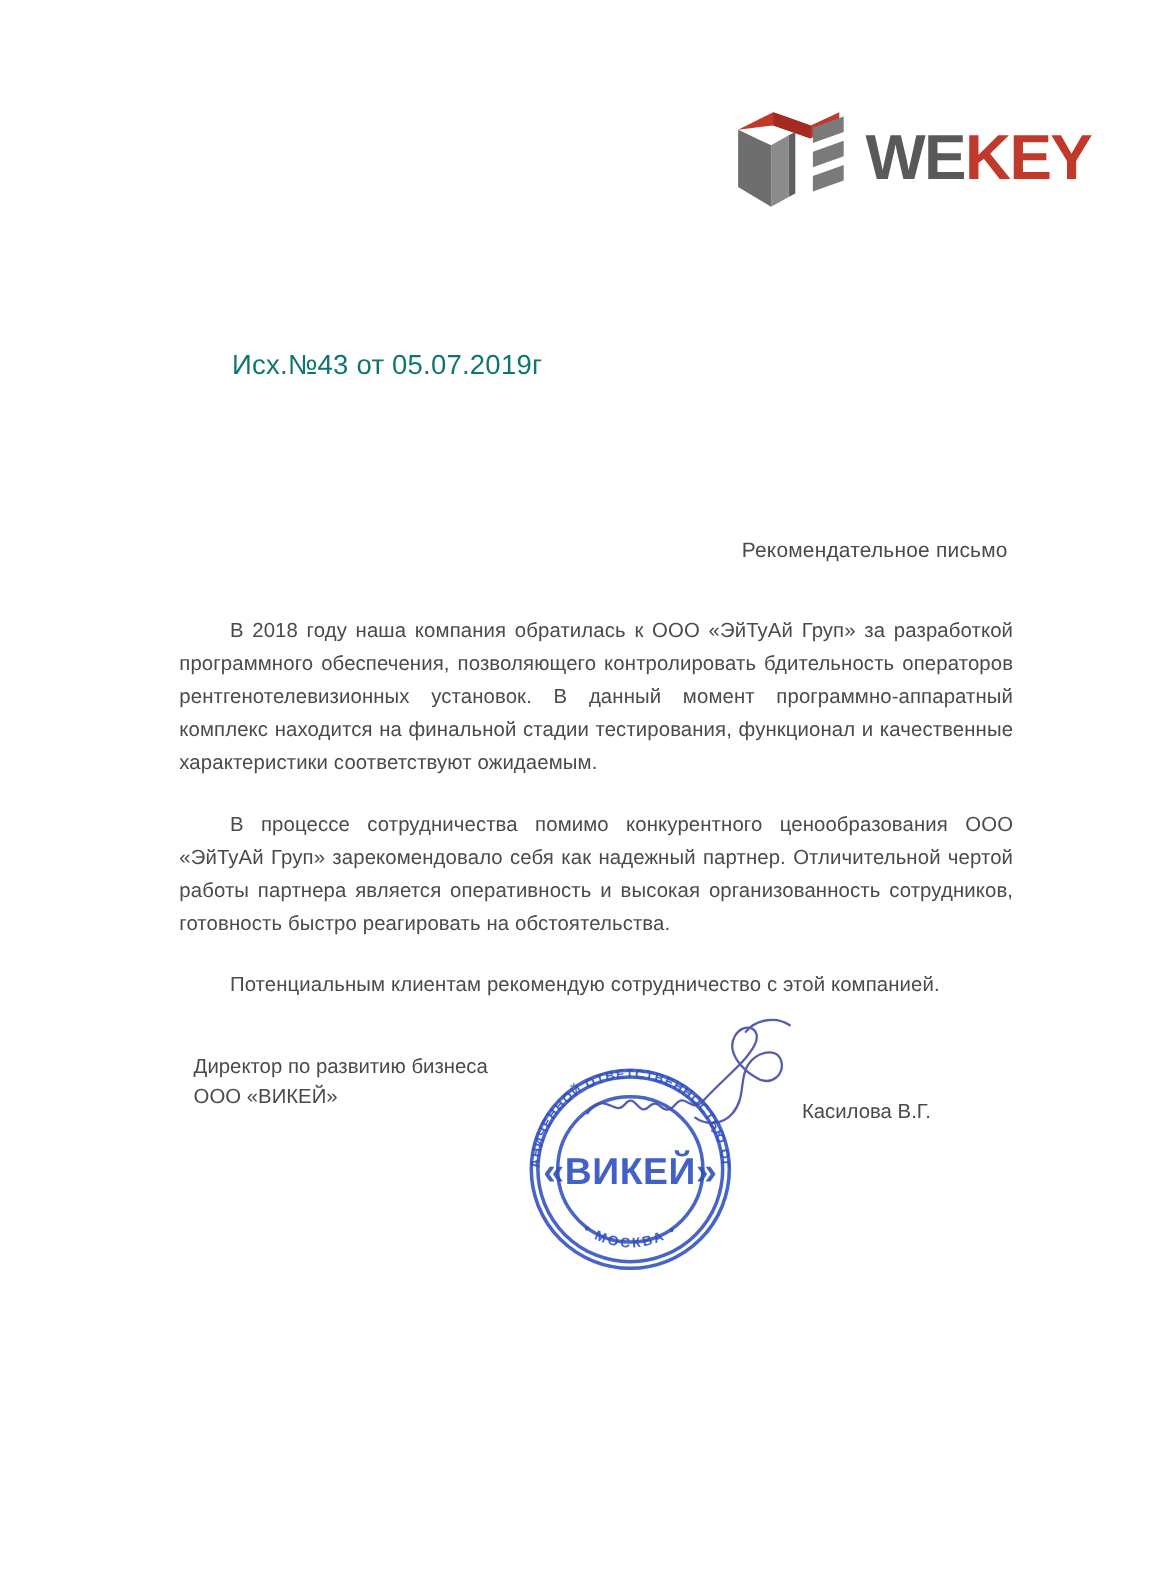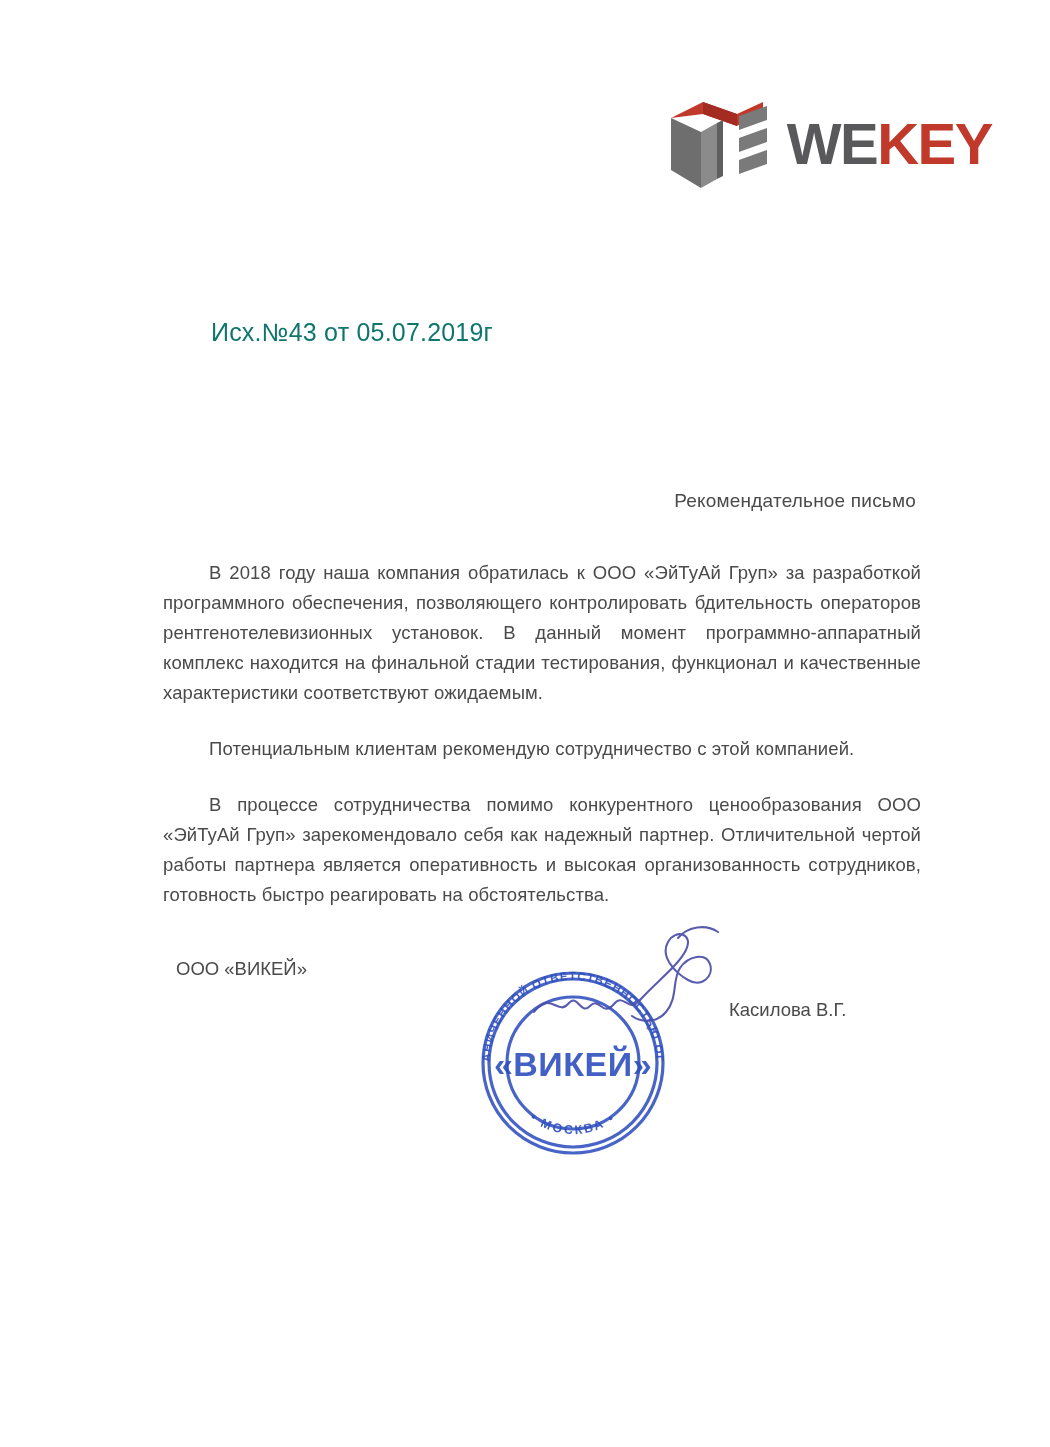--- a/index.html
+++ b/index.html
@@ -201,27 +201,28 @@
       </div>
     </div>
   </div>
 
   <div class="ref-line">Исх.№43 от 05.07.2019г</div>
 
   <div class="doc-title">Рекомендательное письмо</div>
 
   <div class="body-copy">
     <p class="para">В 2018 году наша компания обратилась к ООО «ЭйТуАй Груп» за разработкой программного обеспечения, позволяющего контролировать бдительность операторов рентгенотелевизионных установок. В данный момент программно-аппаратный комплекс находится на финальной стадии тестирования, функционал и качественные характеристики соответствуют ожидаемым.</p>
+    <p class="para">В процессе сотрудничества помимо конкурентного ценообразования ООО «ЭйТуАй Груп» зарекомендовало себя как надежный партнер. Отличительной чертой работы партнера является оперативность и высокая организованность сотрудников, готовность быстро реагировать на обстоятельства.</p>
     <p class="para last">Потенциальным клиентам рекомендую сотрудничество с этой компанией.</p>
-    <p class="para">В процессе сотрудничества помимо конкурентного ценообразования ООО «ЭйТуАй Груп» зарекомендовало себя как надежный партнер. Отличительной чертой работы партнера является оперативность и высокая организованность сотрудников, готовность быстро реагировать на обстоятельства.</p>
   </div>
 
   <div class="sign-block">
 
     <div class="signer-role">
+      <div>Директор по развитию бизнеса</div>
       <div>ООО «ВИКЕЙ»</div>
     </div>
 
     <div class="stamp-wrap">
       <svg class="stamp" width="230" height="230" viewBox="0 0 230 230">
         <defs>
           <path id="arcTop" d="M 32,118 A 83,83 0 0 1 198,118"></path>
           <path id="arcBottom" d="M 44,118 A 71,71 0 0 0 186,118"></path>
         </defs>
         <g fill="none" stroke="#2f4fbf" stroke-width="3.2" opacity="0.88">

